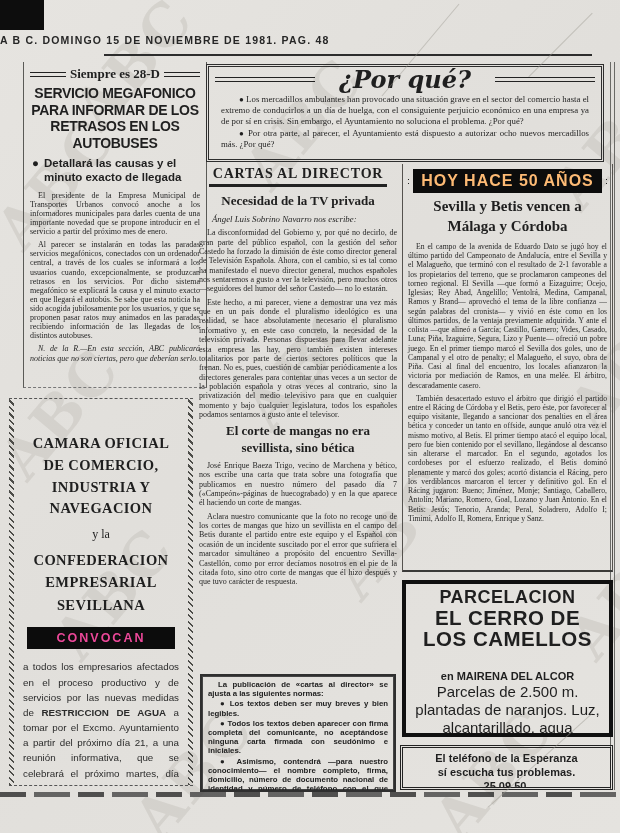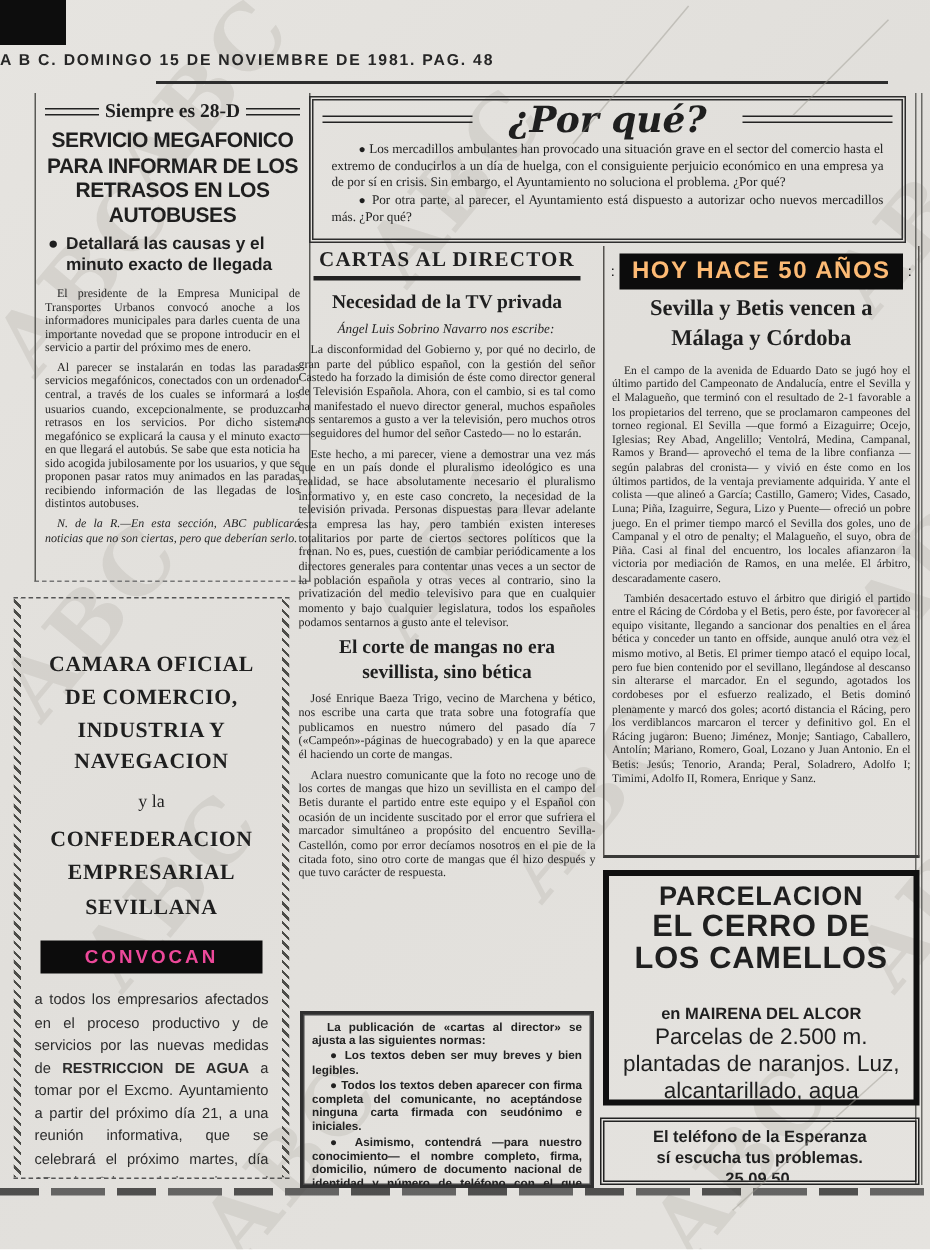--- a/index.html
+++ b/index.html
@@ -37,21 +37,21 @@
   .pq-titlerow{display:flex;align-items:center;gap:24px;margin:0 -4px;}
   .pq-title{font-family:"DejaVu Serif",serif;font-weight:bold;font-style:italic;font-size:24px;line-height:1.05;white-space:nowrap;}
   .pq-item{font-size:8.8px;line-height:1.22;text-align:justify;text-indent:18px;margin:2px 2px;}
   .blt{font-size:8px;}
 
   
   .midcol{left:199px;top:166px;width:198px;height:504px;box-sizing:border-box;overflow:hidden;}
   .cartas-title{text-align:center;font-weight:bold;font-size:14px;letter-spacing:.8px;}
   .cartas-rule{width:178px;margin:2px auto 6px;border-top:3px solid #222;}
   .letter-h{font-weight:bold;font-size:13px;text-align:center;line-height:1.25;margin:4px 6px 5px;}
-  .intro{font-style:italic;font-size:8.8px;margin:0 18px 4px;text-indent:8px;}
+  .intro{font-style:italic;font-size:8.8px;margin:0 5px 4px;text-indent:8px;}
   .mid-p{font-size:8px;line-height:1.17;text-align:justify;text-indent:8px;margin:0 0 4px;color:#262626;}
 
   
   .norms{left:200px;top:674px;width:196px;height:118px;border:2px solid #2f2f2f;box-sizing:border-box;padding:0;overflow:hidden;}
   .norms-inner{border:1px solid #444;height:100%;box-sizing:border-box;padding:3px 5px;font-family:"Liberation Sans",sans-serif;font-size:7.8px;line-height:1.18;text-align:justify;font-weight:bold;color:#222;}
   .norm-item{text-indent:12px;margin-top:1px;}
   .norms-intro{text-indent:10px;}
 
   
   .rightcol{left:402px;top:164px;width:211px;height:408px;border-left:1px solid #55524e;border-right:1px solid #55524e;border-bottom:2px solid #3a3a38;box-sizing:border-box;padding:3px 5px;overflow:hidden;}

